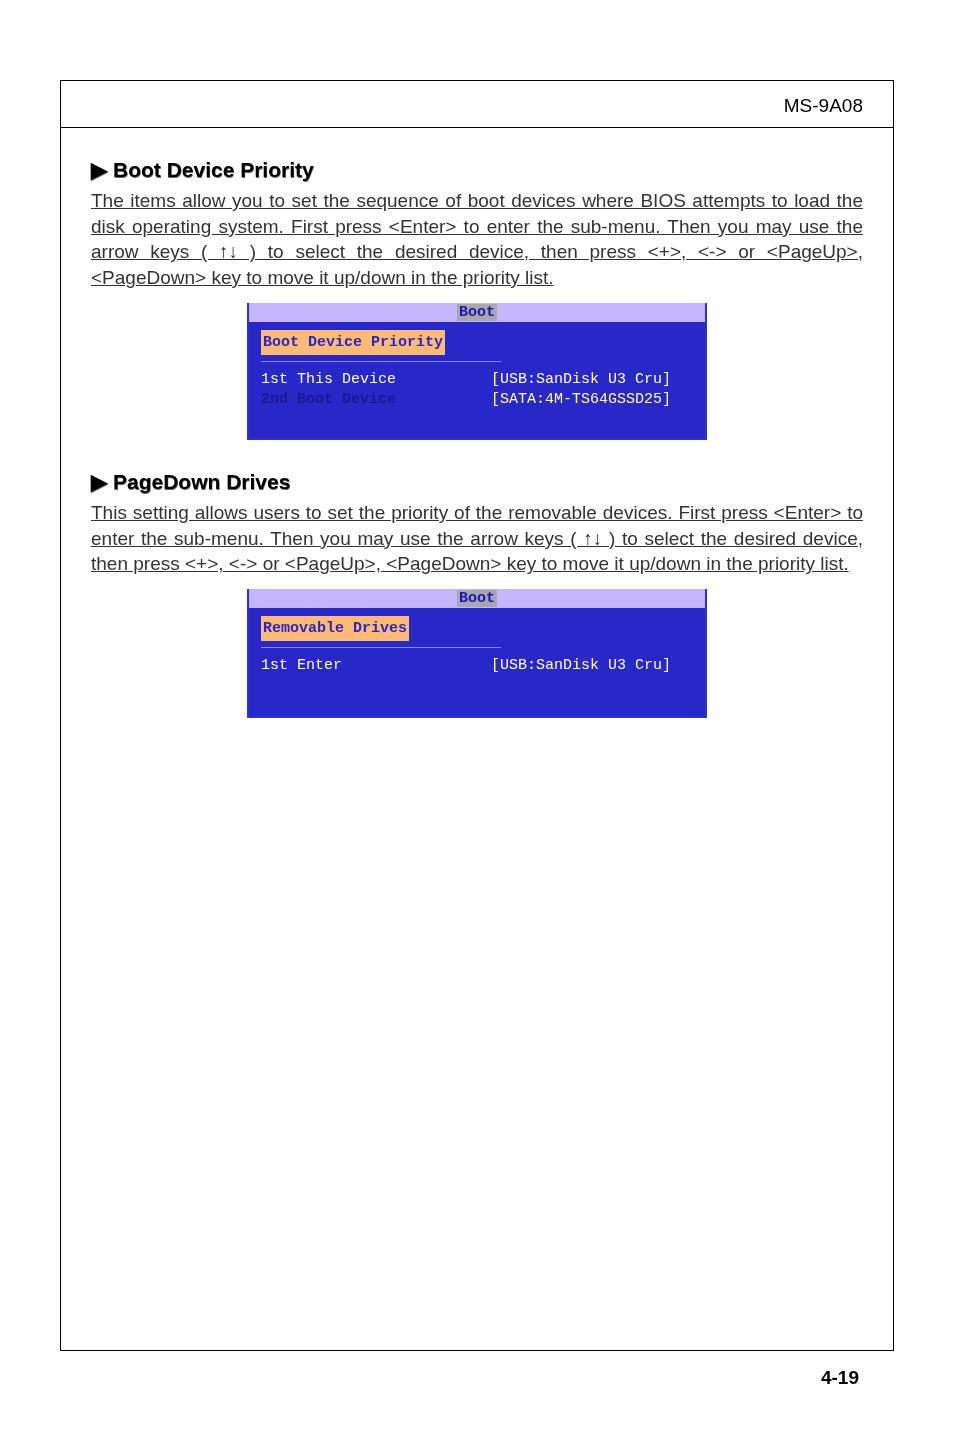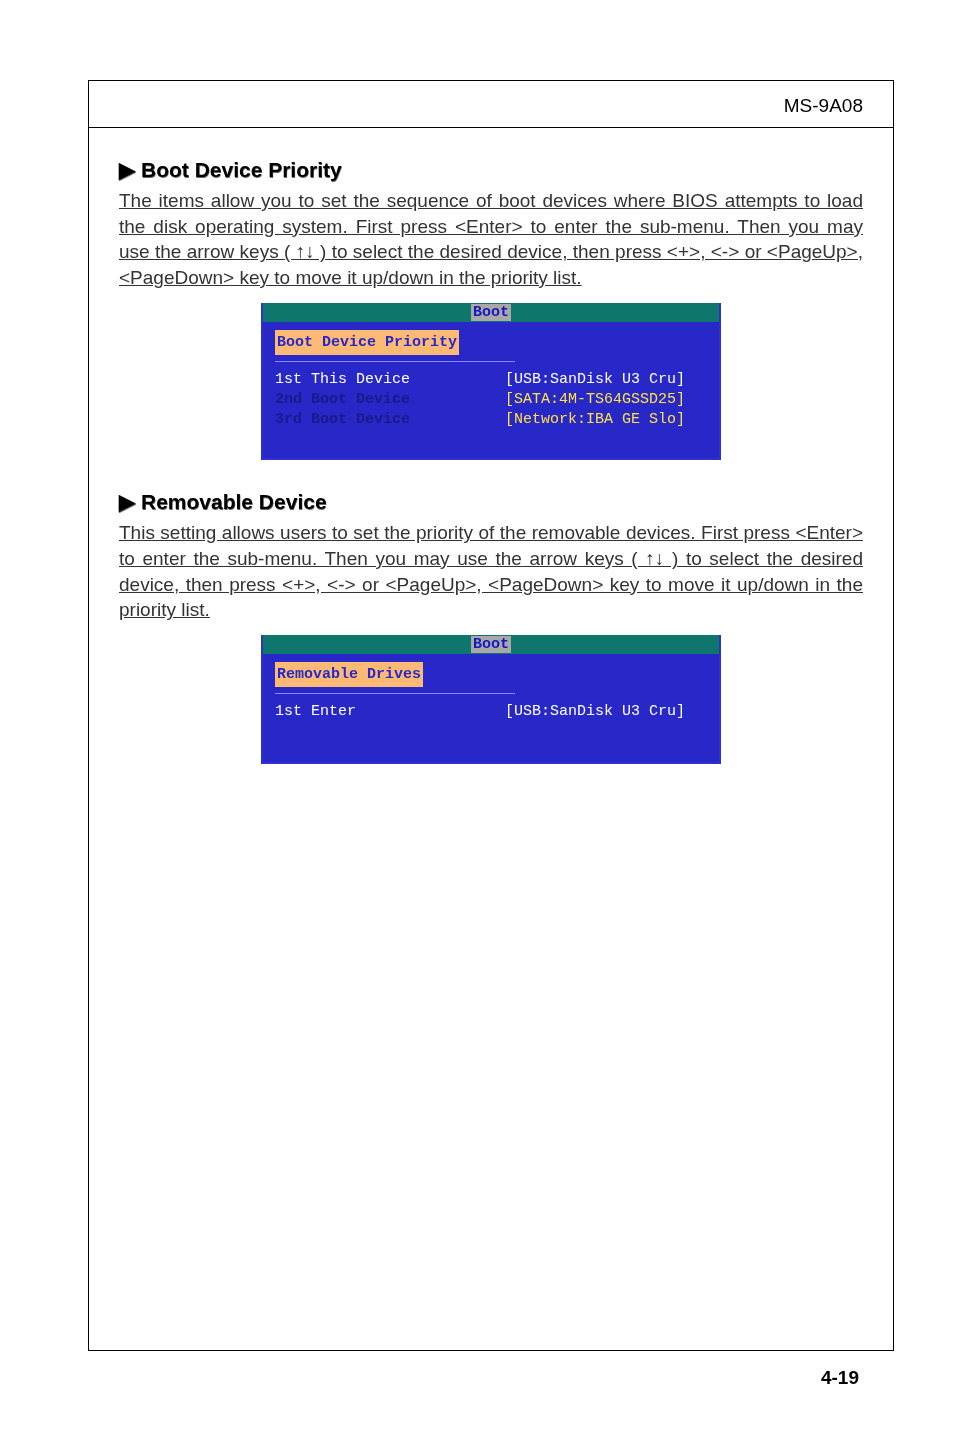--- a/index.html
+++ b/index.html
@@ -15,21 +15,20 @@
       position: relative;
     }
     .page-border {
       position: absolute;
       top: 80px;
       left: 60px;
       right: 60px;
       bottom: 80px;
       border: 1px solid #000;
       padding: 0;
-      margin-left: 28px;
     }
     .header-section {
       border-bottom: 1px solid #000;
       padding: 14px 30px 10px 30px;
       text-align: right;
     }
     .header-text {
       font-size: 19px;
       color: #000;
     }
@@ -55,21 +54,21 @@
       width: 460px;
       margin: 0 auto 30px auto;
       border-left: 2px solid #3030d0;
       border-right: 2px solid #3030d0;
       border-bottom: 2px solid #3030d0;
       background: #a8a8a8;
       font-family: 'Courier New', monospace;
       font-size: 15px;
     }
     .bios-titlebar {
-      background: #0f766e;
+      background: #c4b5fd;
       color: #fff;
       text-align: center;
       padding: 1px 0;
       font-family: 'Courier New', monospace;
       font-weight: bold;
       font-size: 15px;
     }
     .bios-title-inv {
       background: #a8a8a8;
       color: #1818c0;
@@ -104,21 +103,21 @@
       color: #fff;
     }
     .bios-label.dim {
       color: #1a1a8a;
       font-weight: bold;
     }
     .bios-value {
       color: #fff;
     }
     .bios-value.dim {
-      color: #fde047;
+      color: #fef9c3;
     }
     .second-section {
       margin-top: 20px;
     }
     .page-number {
       position: absolute;
       bottom: 42px;
       right: 95px;
       font-size: 19px;
       color: #000;
@@ -147,30 +146,26 @@
           <span class="bios-subtitle">Boot Device Priority</span>
           <hr class="bios-hr">
           <div class="bios-row">
             <span class="bios-label">1st This Device</span>
             <span class="bios-value">[USB:SanDisk U3 Cru]</span>
           </div>
           <div class="bios-row">
             <span class="bios-label dim">2nd Boot Device</span>
             <span class="bios-value dim">[SATA:4M-TS64GSSD25]</span>
           </div>
-          <div class="bios-row">
-            <span class="bios-label dim">3rd Boot Device</span>
-            <span class="bios-value dim">[Network:IBA GE Slo]</span>
-          </div>
         </div>
       </div>
     </div>
 
     <div class="second-section">
-      <div class="section-heading">▶ Removable Device</div>
+      <div class="section-heading">▶ PageDown Drives</div>
       <div class="section-text">This setting allows users to set the priority of the removable devices. First press &lt;Enter&gt; to enter the sub-menu. Then you may use the arrow keys ( ↑↓ ) to select the desired device, then press &lt;+&gt;, &lt;-&gt; or &lt;PageUp&gt;, &lt;PageDown&gt; key to move it up/down in the priority list.</div>
 
       <div class="bios-box">
         <div class="bios-titlebar">
           <span class="bios-title-inv">Boot</span>
         </div>
         <div class="bios-body" style="padding-bottom:40px;">
           <span class="bios-subtitle">Removable Drives</span>
           <hr class="bios-hr">
           <div class="bios-row">

